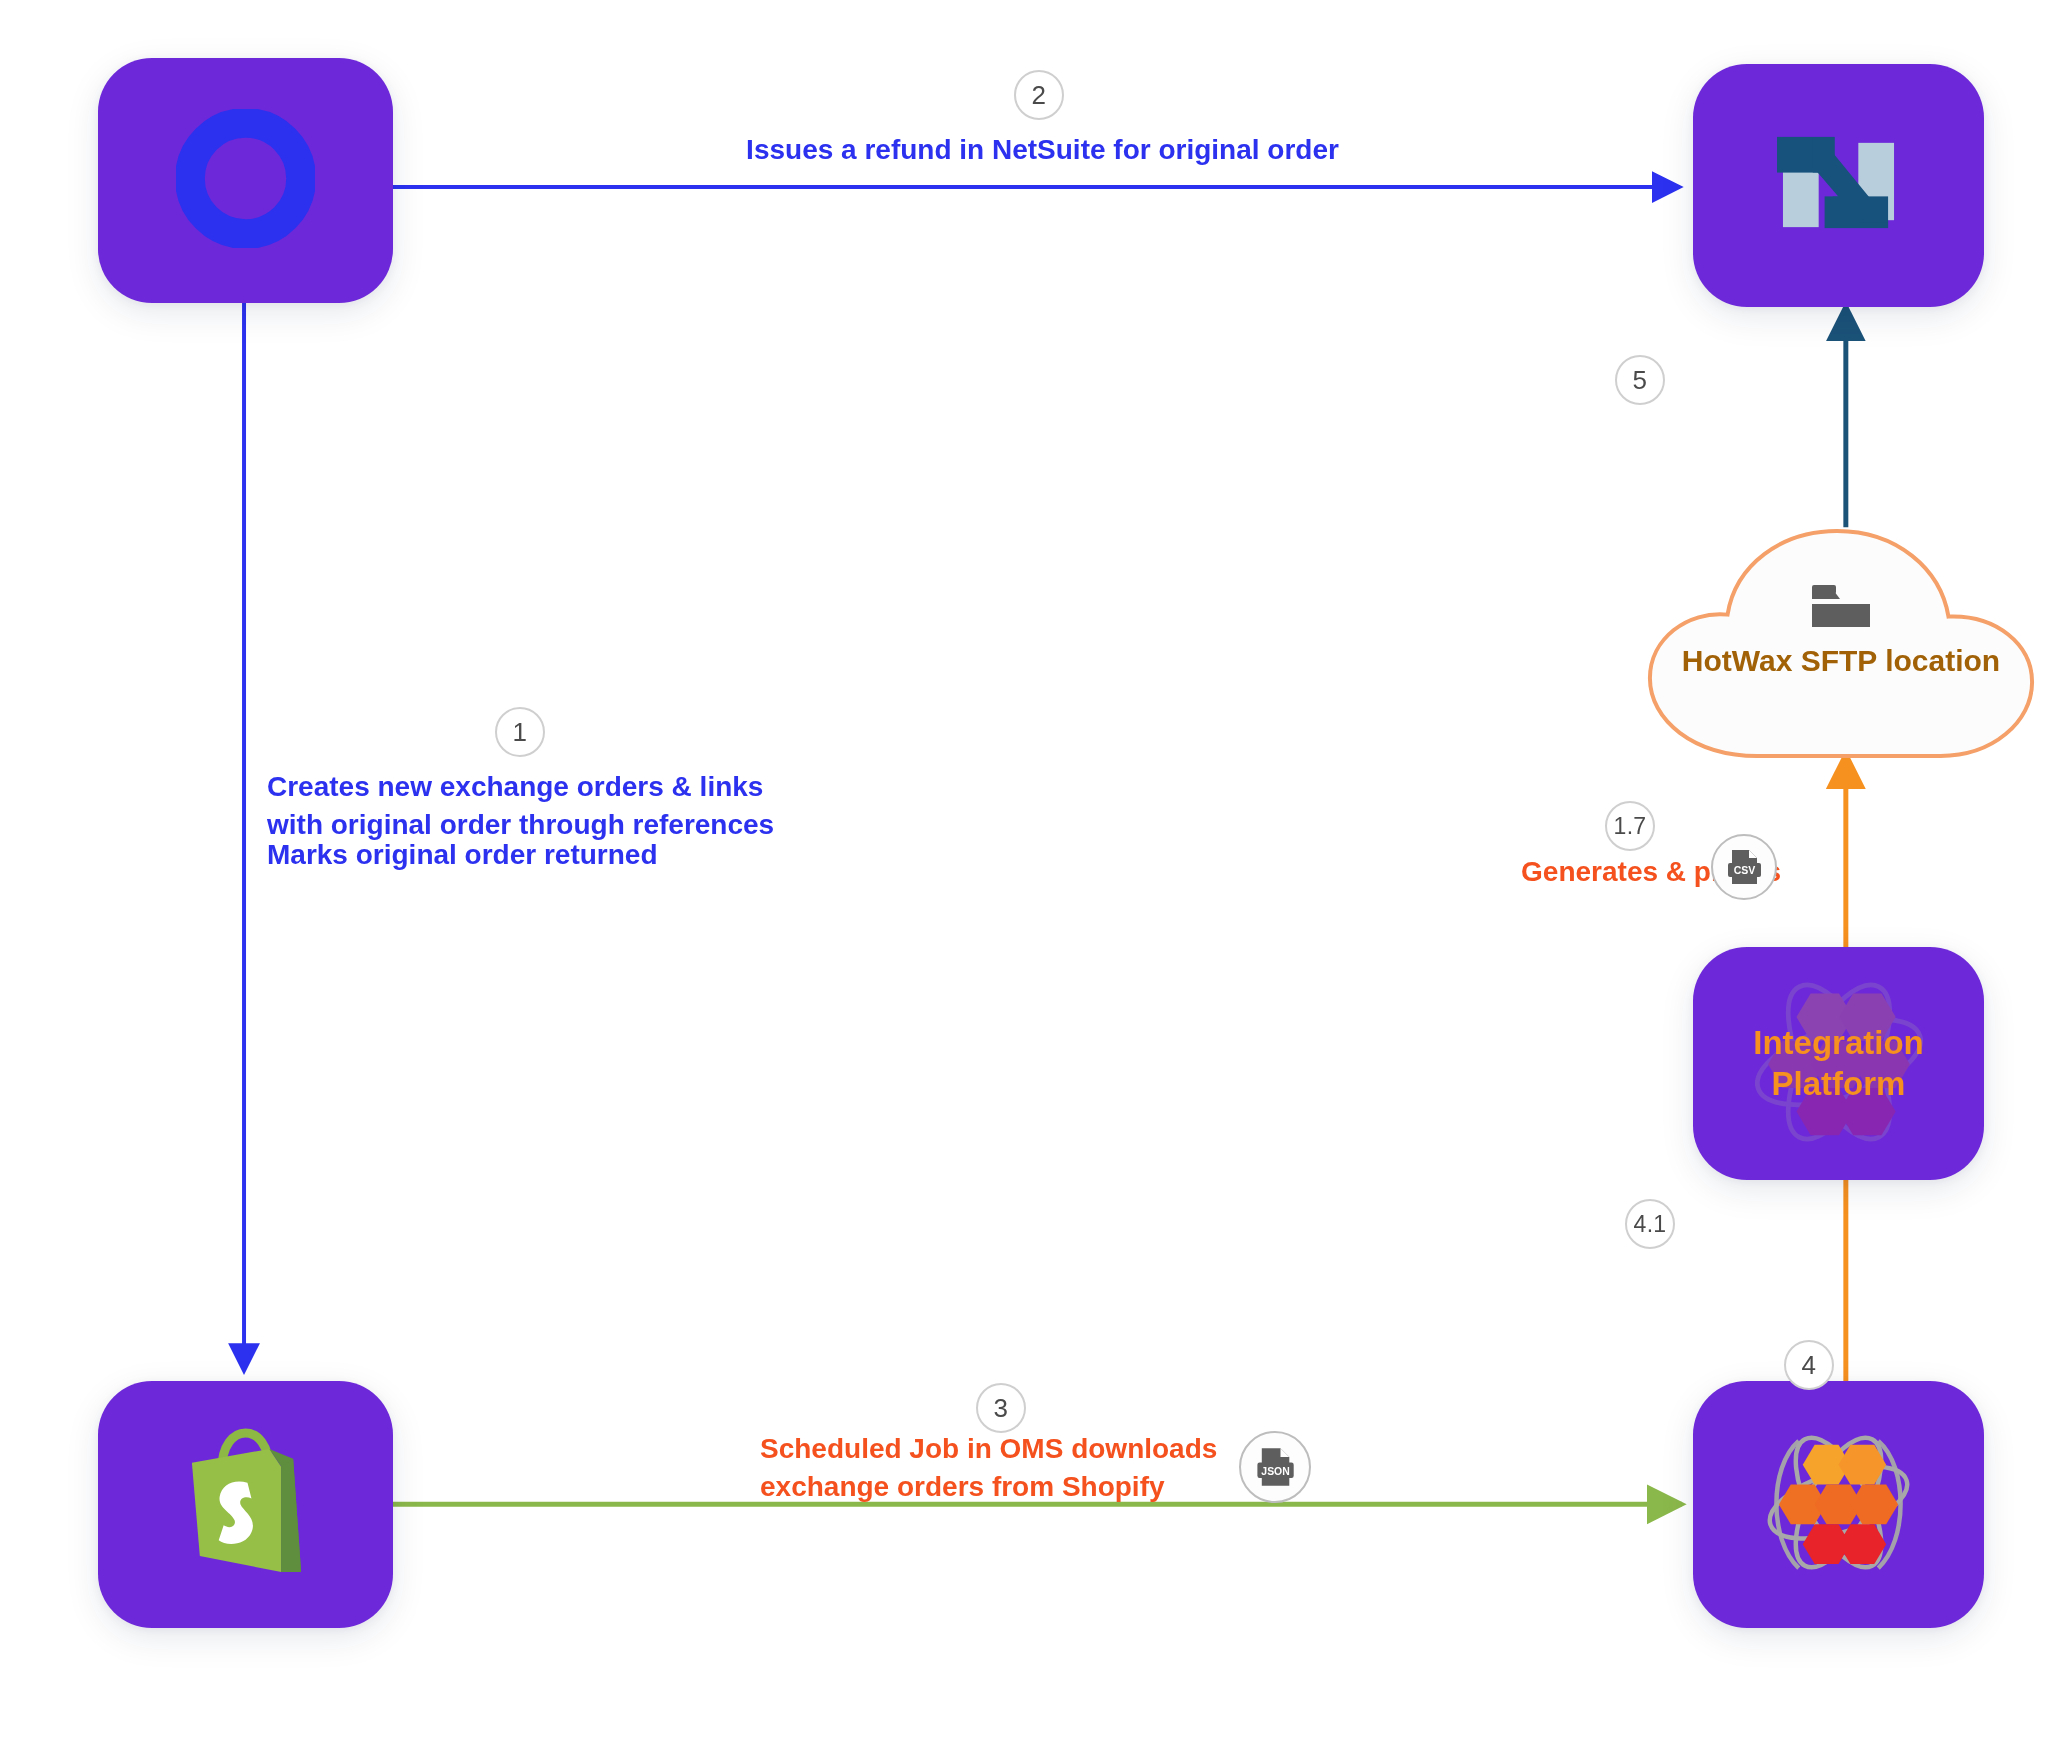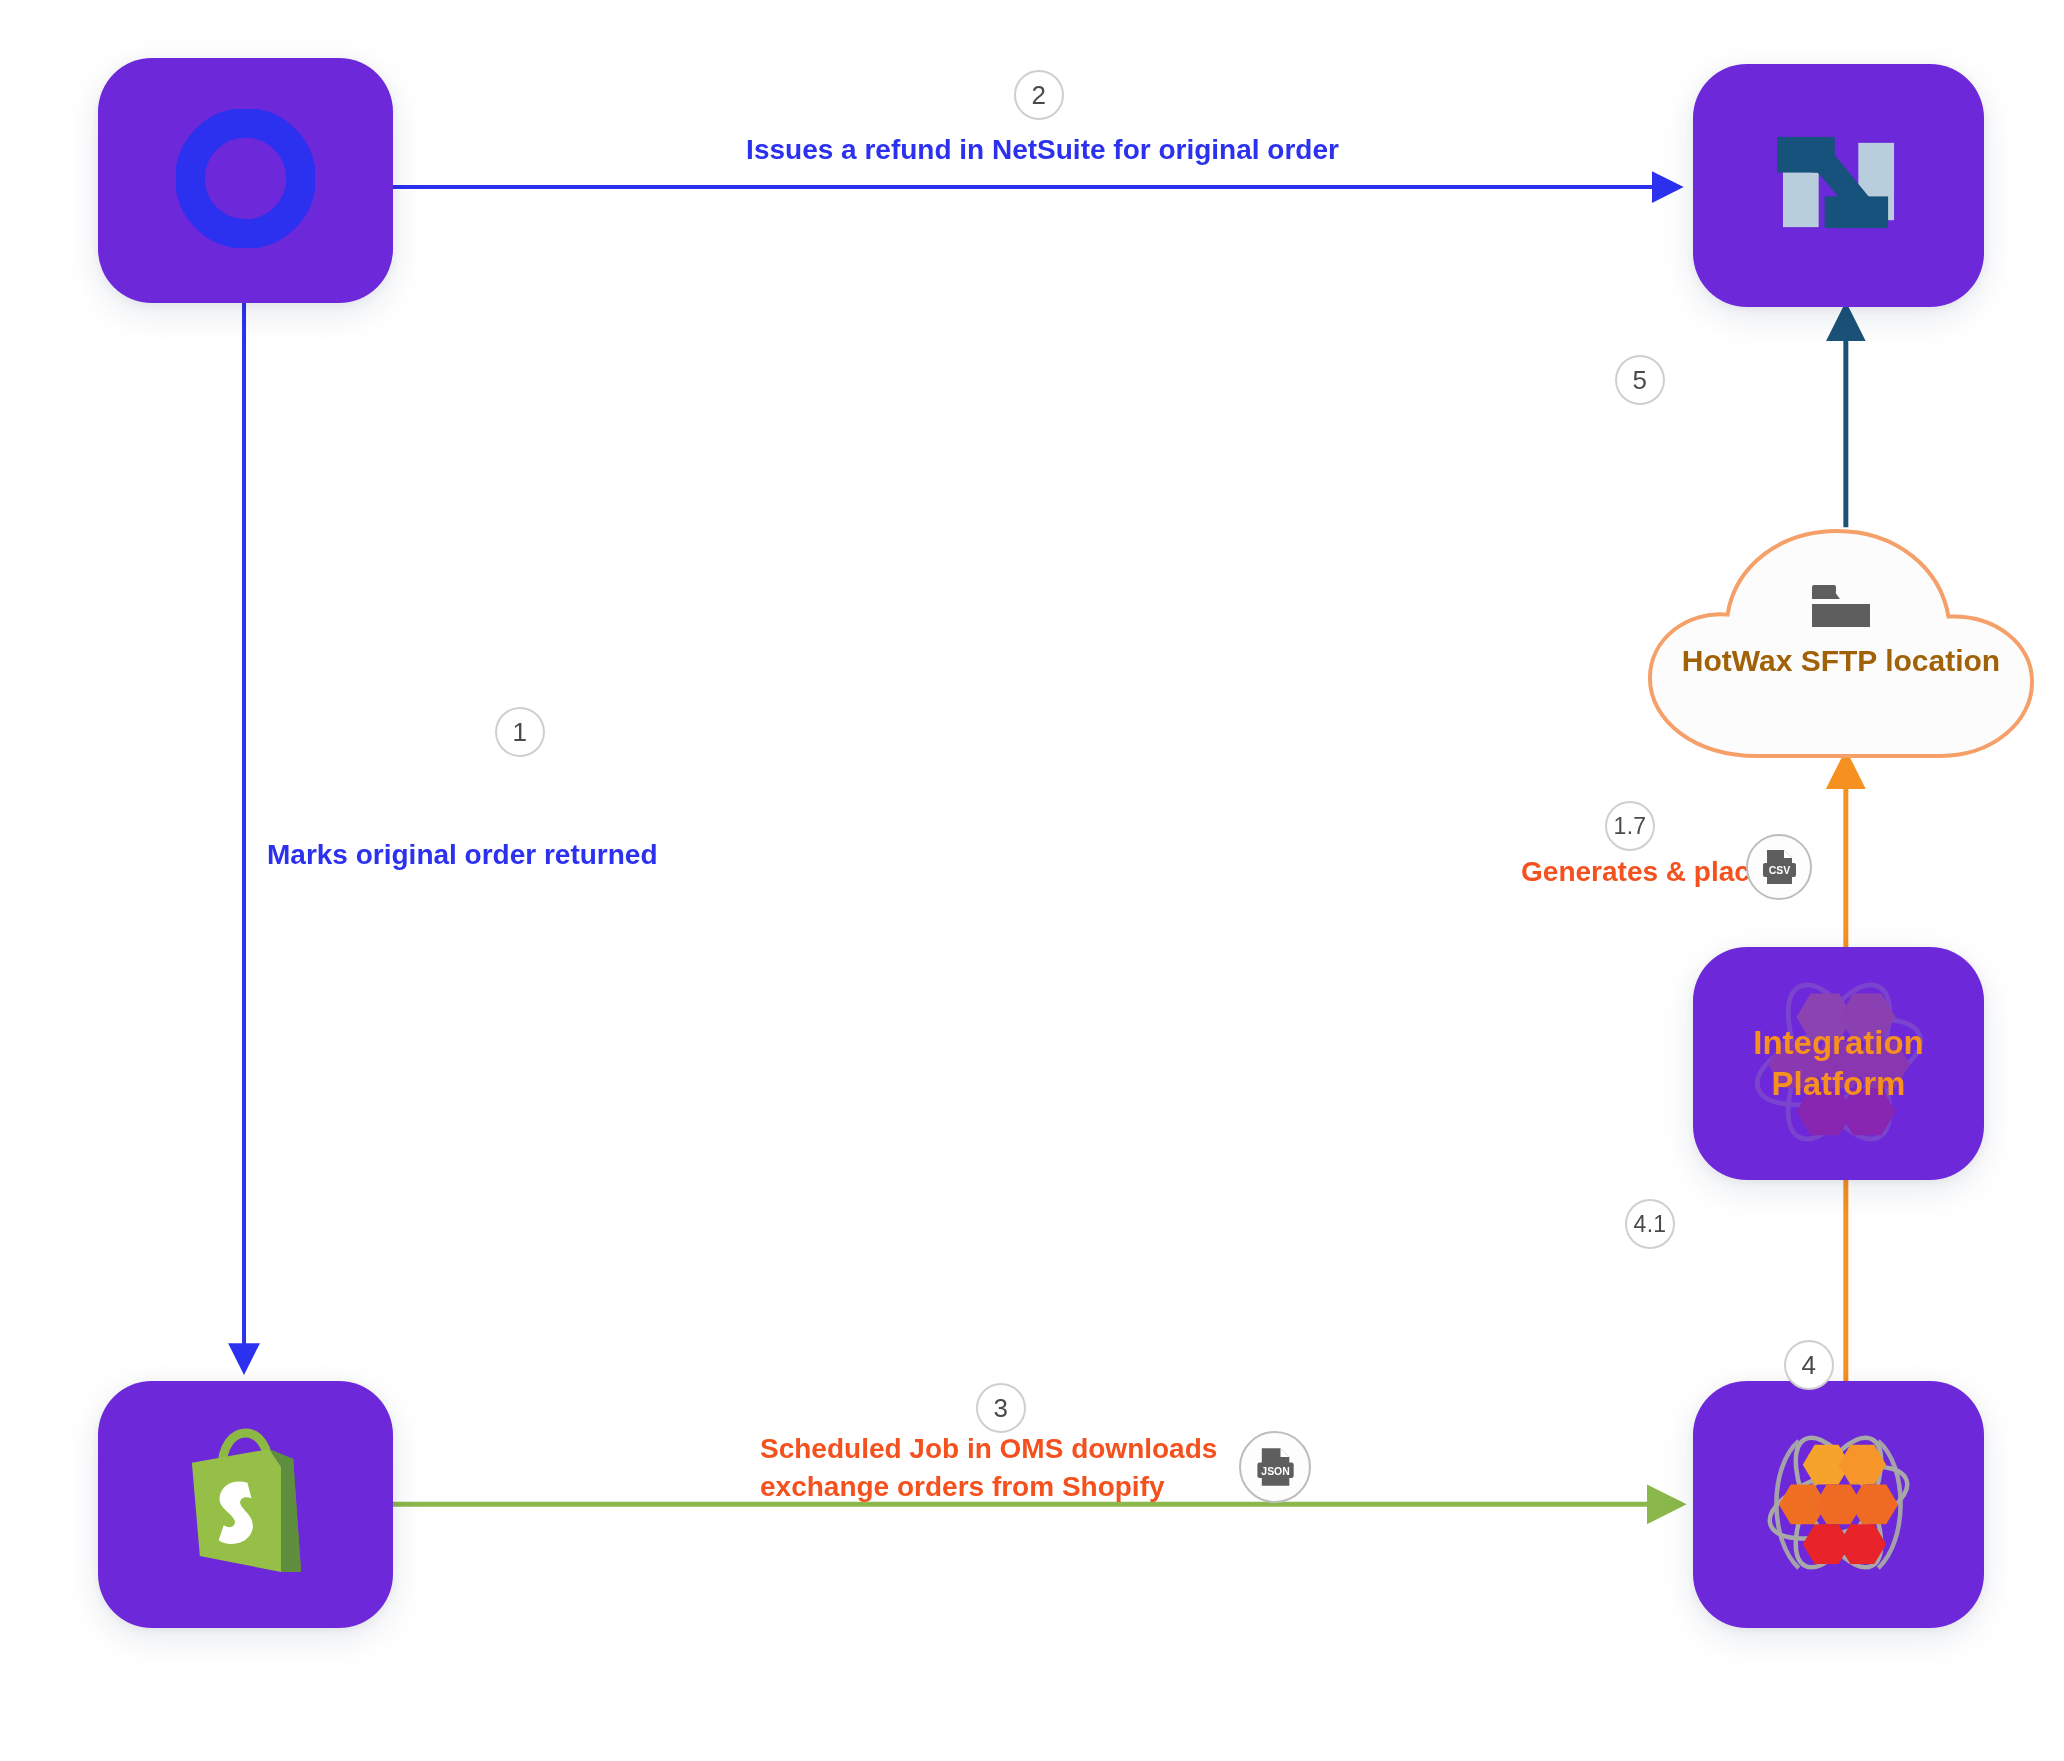--- a/index.html
+++ b/index.html
@@ -260,31 +260,33 @@
   </div>
 
   <div class="badge" style="left:1014px; top:70px; width:46px; height:46px;">
     <span>2</span>
   </div>
   <div class="label blue" style="left:736px; top:131px; width:613px; text-align:center; font-size:28px;">Issues a refund in NetSuite for original order</div>
 
   <div class="badge" style="left:495px; top:707px; width:46px; height:46px;">
     <span>1</span>
   </div>
+  <div class="label blue" style="left:267px; top:768px; width:537px; font-size:28px;">Creates new exchange orders &amp; links
+with original order through references</div>
   <div class="label blue" style="left:267px; top:836px; width:537px; font-size:28px;">Marks original order returned</div>
 
   <div class="badge" style="left:1615px; top:355px; width:46px; height:46px;">
     <span>5</span>
   </div>
 
   <div class="badge small" style="left:1605px; top:801px; width:46px; height:46px;">
     <span>1.7</span>
   </div>
   <div class="label orange" style="left:1471px; top:853px; width:310px; text-align:right; font-size:28px;">Generates &amp; places</div>
-  <div class="file-chip" style="left:1746px; top:834px; width:62px; height:62px;">
+  <div class="file-chip" style="left:1711px; top:834px; width:62px; height:62px;">
     <svg width="40" height="40" viewBox="0 0 40 40">
       <path d="M8,3 L25,3 L33,11 L33,37 L8,37 Z" fill="#5e5e5e"></path>
       <path d="M25,3 L33,11 L25,11 Z" fill="#ffffff"></path>
       <rect x="4" y="16" width="33" height="14" rx="2" fill="#5e5e5e"></rect>
       <text x="20.5" y="27" font-size="10.5" font-family="Liberation Sans, sans-serif" font-weight="bold" fill="#ffffff" text-anchor="middle">CSV</text>
     </svg>
   </div>
 
   <div class="badge small" style="left:1625px; top:1199px; width:46px; height:46px;">
     <span>4.1</span>

